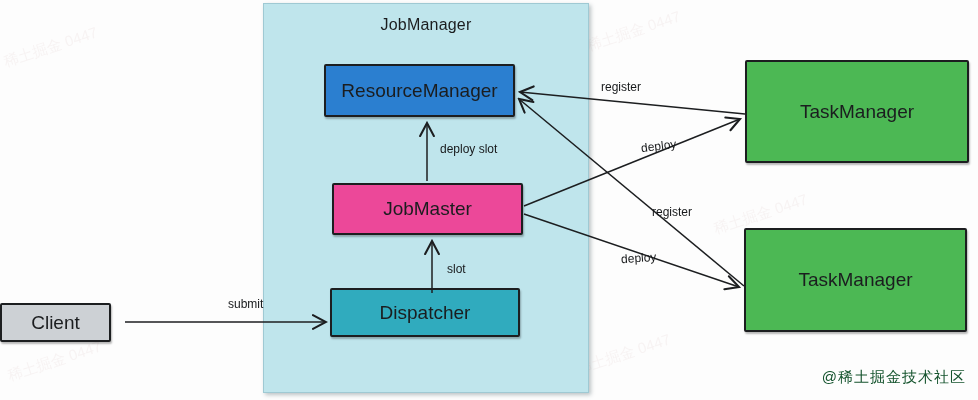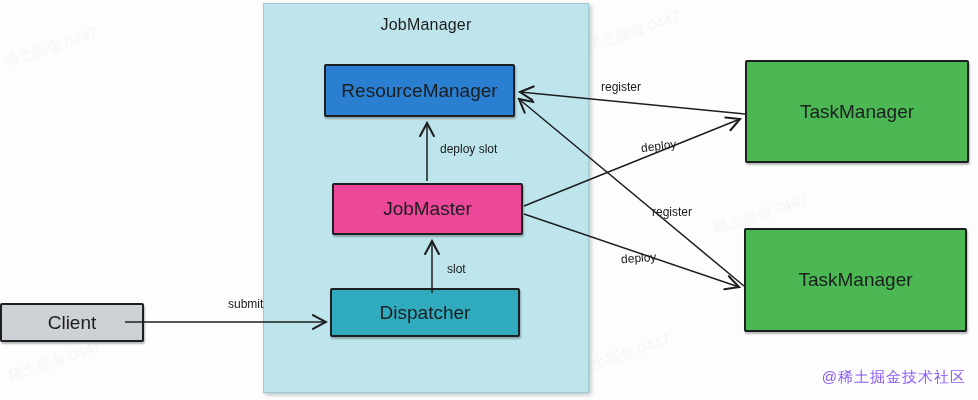--- a/index.html
+++ b/index.html
@@ -30,21 +30,21 @@
     display:flex; align-items:center; justify-content:center;
     border:2px solid #1c1e20;
     box-sizing:border-box;
     font-size:19px;
     border-radius:2px;
     box-shadow:1px 2px 2px rgba(0,0,0,0.28);
   }
   .node-resource-manager { left:324px; top:64px;  width:191px; height:53px; }
   .node-job-master       { left:332px; top:183px; width:191px; height:52px; }
   .node-dispatcher       { left:330px; top:288px; width:190px; height:49px; }
-  .node-client           { left:0px;   top:303px; width:144px; height:39px; }
+  .node-client           { left:0px;   top:303px; width:111px; height:39px; }
   .node-task-manager-1   { left:745px; top:60px;  width:224px; height:103px; }
   .node-task-manager-2   { left:744px; top:228px; width:223px; height:104px; }
   svg.edges {
     position:absolute; left:0; top:0;
     pointer-events:none;
   }
   .edge-label {
     position:absolute;
     font-size:12px;
     color:#17191b;
@@ -63,21 +63,21 @@
     color:rgba(178,126,126,0.55);
     opacity:0.14;
     transform:rotate(-18deg);
     white-space:nowrap;
     pointer-events:none;
   }
   .footer-wm {
     position:absolute;
     right:12px; bottom:13px;
     font-size:15px;
-    color:#8b5cf6;
+    color:#14532d;
     letter-spacing:1px;
   }
 </style>
 </head>
 <body>
 
 <div class="stage">
 
   <span class="wm" style="left:2px;   top:38px;">稀土掘金 0447</span>
   <span class="wm" style="left:283px; top:45px;">稀土掘金 0447</span>

